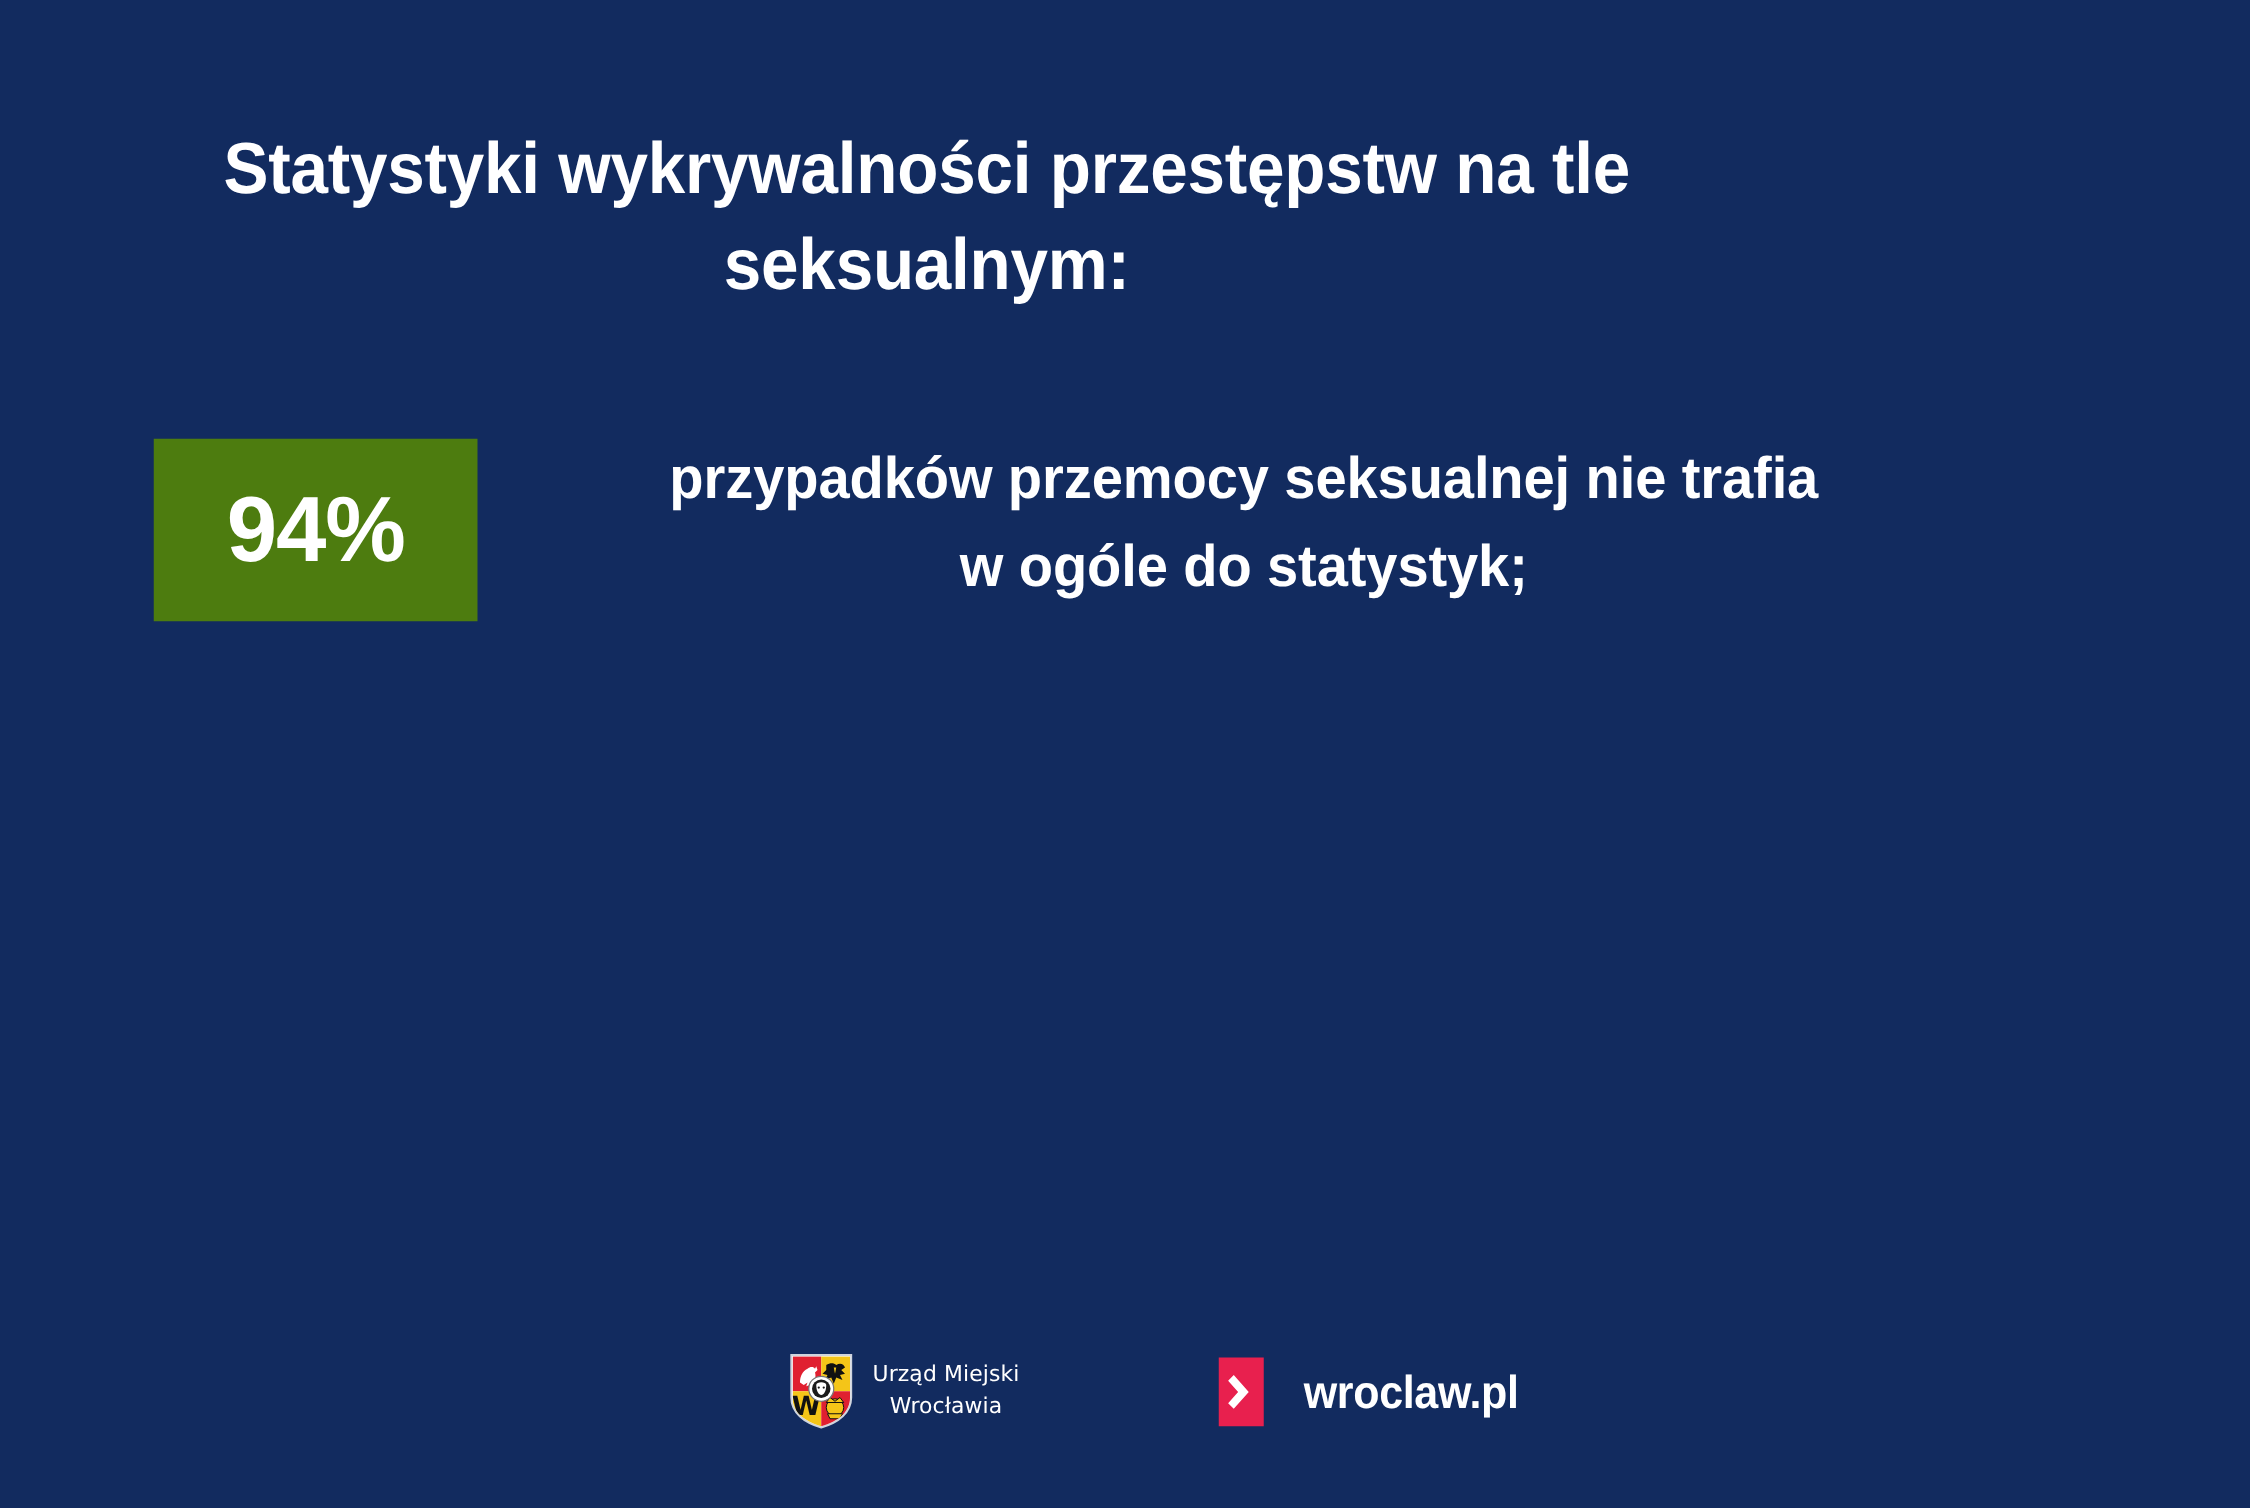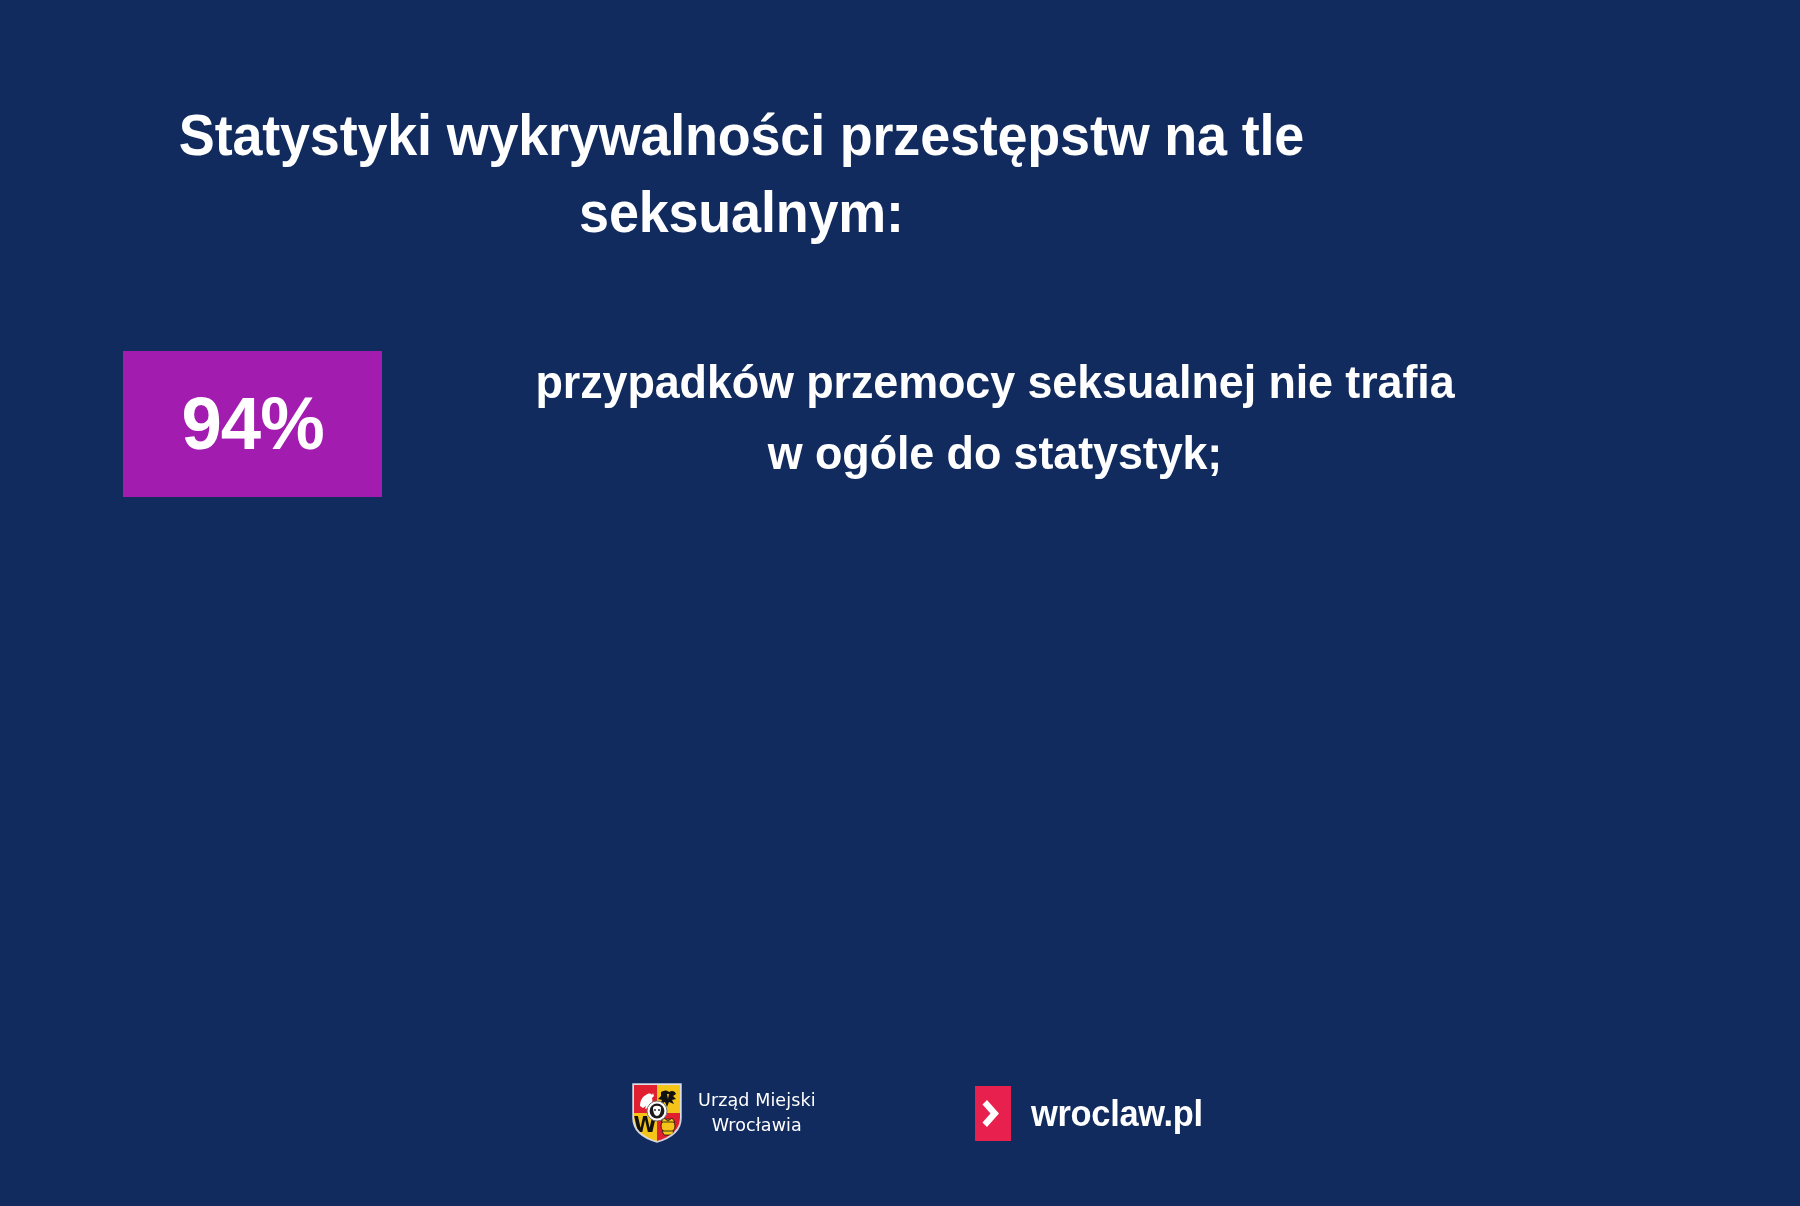--- a/index.html
+++ b/index.html
@@ -54,21 +54,21 @@
     position: relative;
     height: 220px;
   }
 
   .badge {
     position: absolute;
     left: 123px;
     top: 0;
     width: 259px;
     height: 146px;
-    background: #a21caf;
+    background: #4d7c0f;
     display: flex;
     align-items: center;
     justify-content: center;
   }
 
   .badge-value {
     color: #FFFFFF;
     font-family: "Liberation Sans Narrow", "Liberation Sans", sans-serif;
     font-weight: bold;
     font-size: 74px;
@@ -126,21 +126,21 @@
     letter-spacing: 0.1px;
     white-space: pre-line;
   }
 
   .logo-wroc {
     position: absolute;
     left: 975px;
     top: 10px;
     display: flex;
     align-items: center;
-    gap: 20px;
+    gap: 32px;
   }
 
   .wroc-mark {
     width: 36px;
     height: 55px;
     background: #E8204E;
     position: relative;
     flex: 0 0 auto;
   }
 

